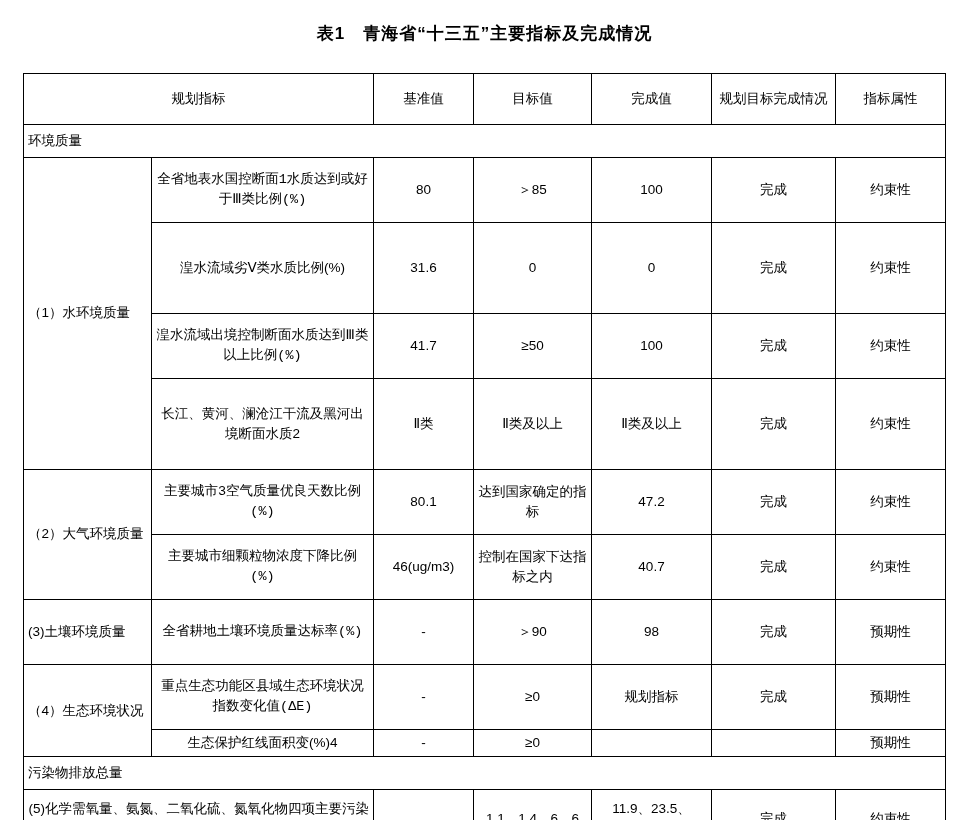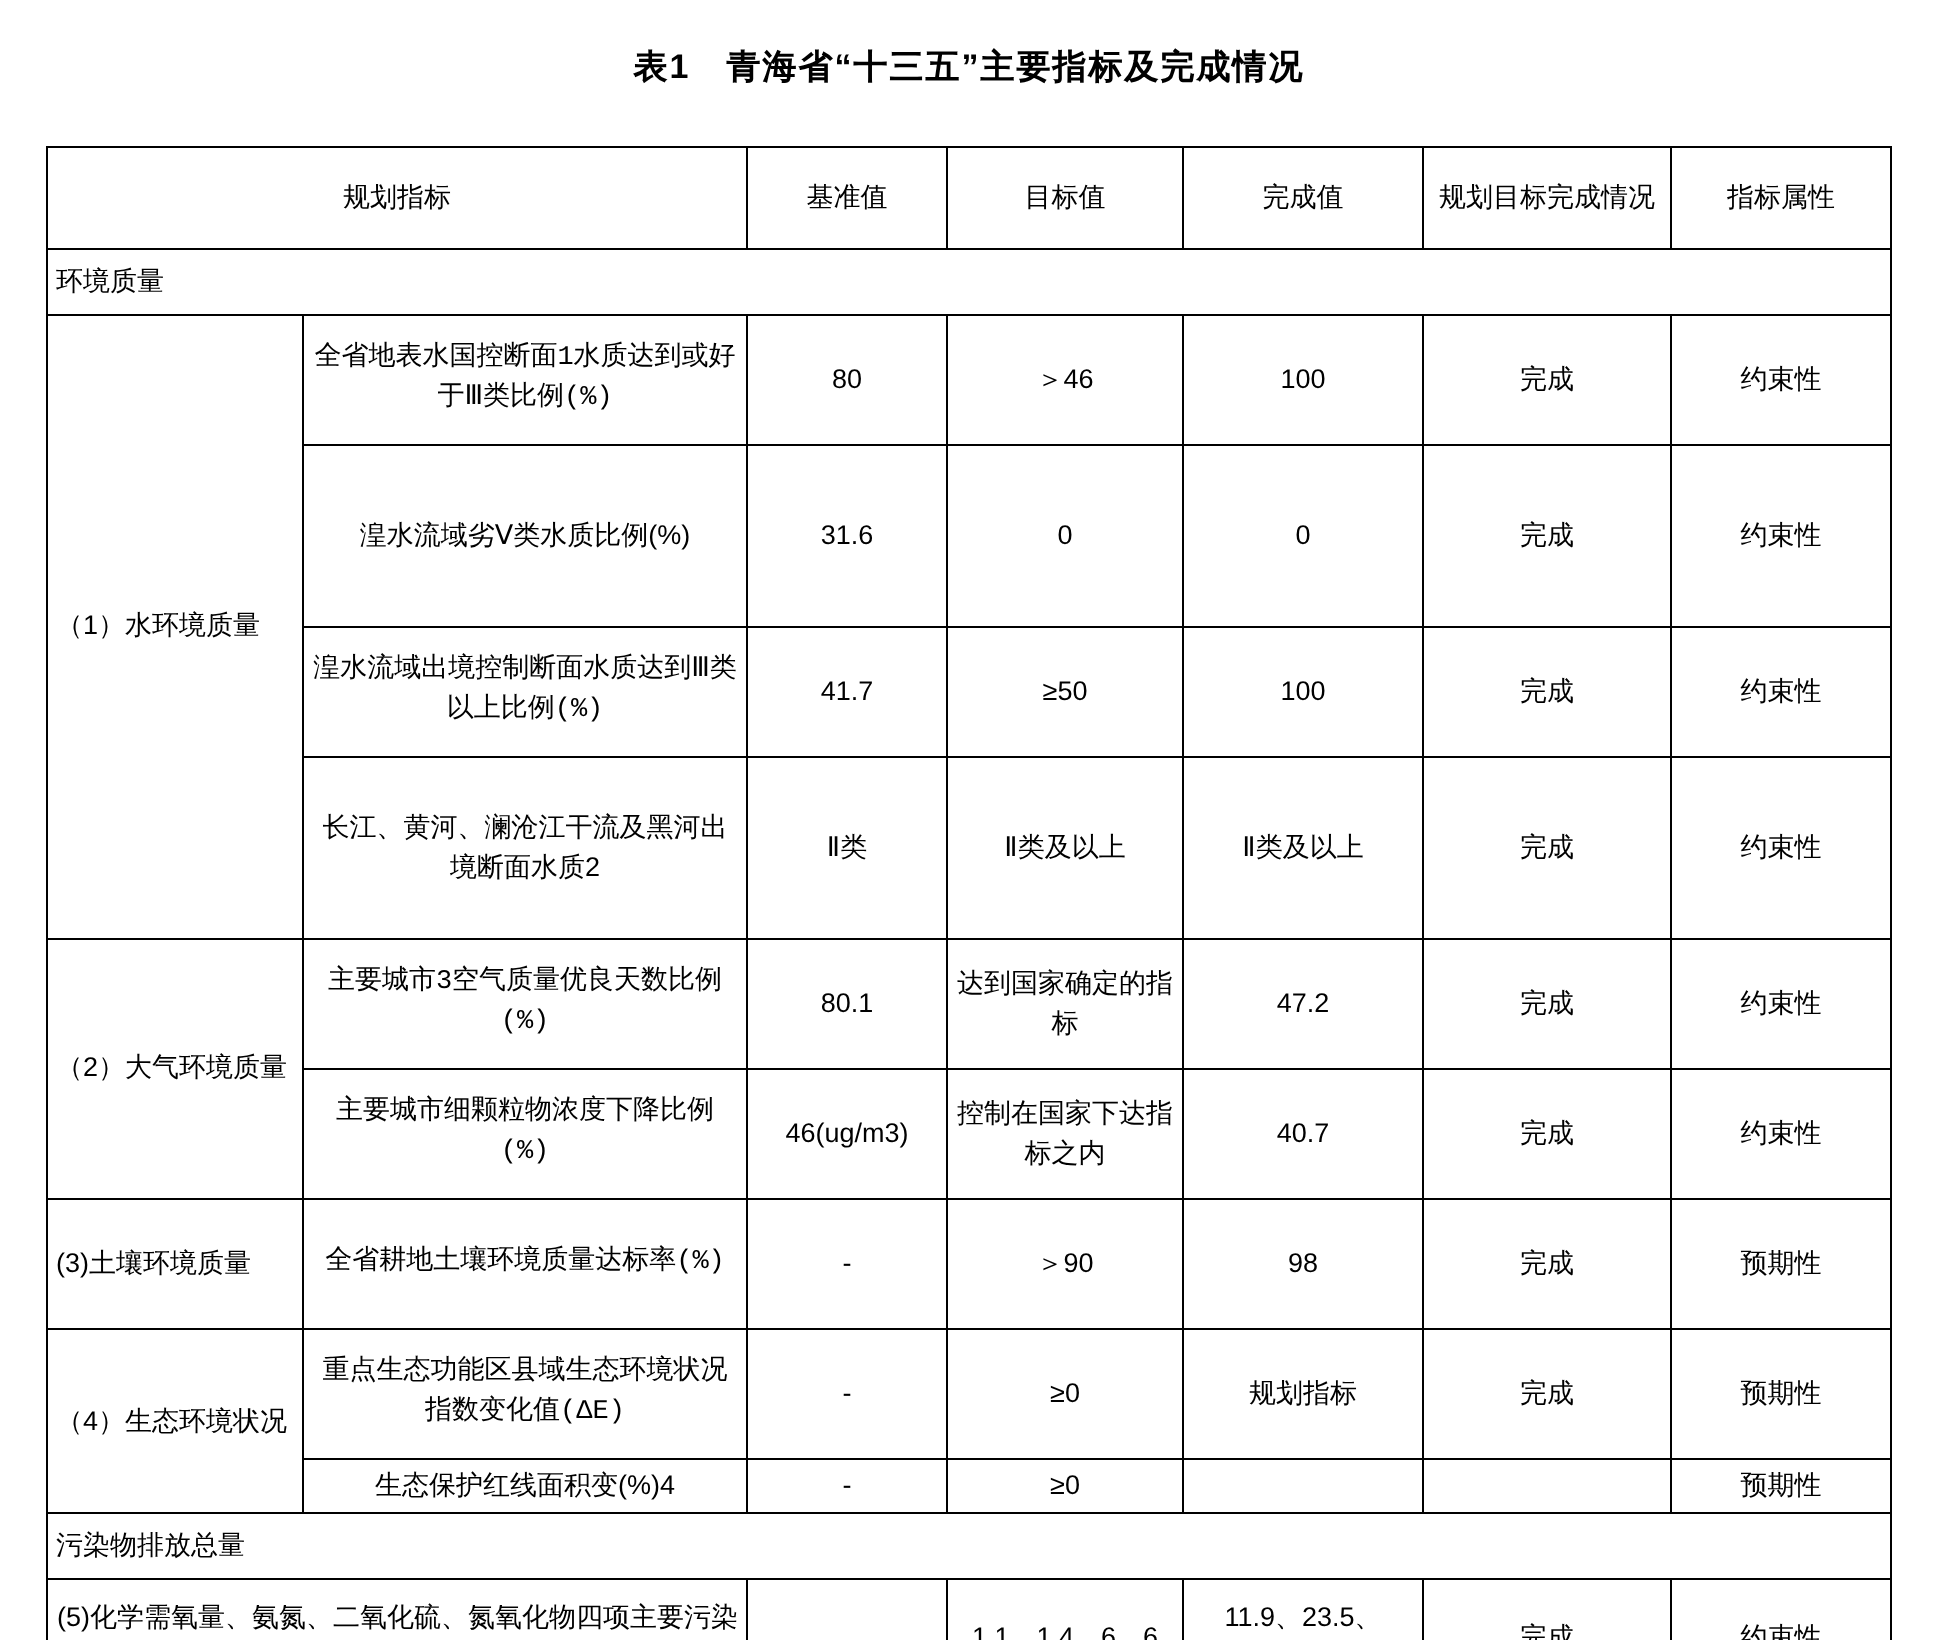--- a/index.html
+++ b/index.html
@@ -98,21 +98,21 @@
       </tr>
 
       <tr class="section">
         <td colspan="7">环境质量</td>
       </tr>
 
       <tr>
         <td class="cat" rowspan="4">（1）水环境质量</td>
         <td class="ctr tall">全省地表水国控断面1水质达到或好于Ⅲ类比例(%)</td>
         <td class="ctr">80</td>
-        <td class="ctr">＞46</td>
+        <td class="ctr">＞85</td>
         <td class="ctr">100</td>
         <td class="ctr">完成</td>
         <td class="ctr">约束性</td>
       </tr>
       <tr>
         <td class="ctr" style="height:84px">湟水流域劣Ⅴ类水质比例(%)</td>
         <td class="ctr">31.6</td>
         <td class="ctr">0</td>
         <td class="ctr">0</td>
         <td class="ctr">完成</td>

